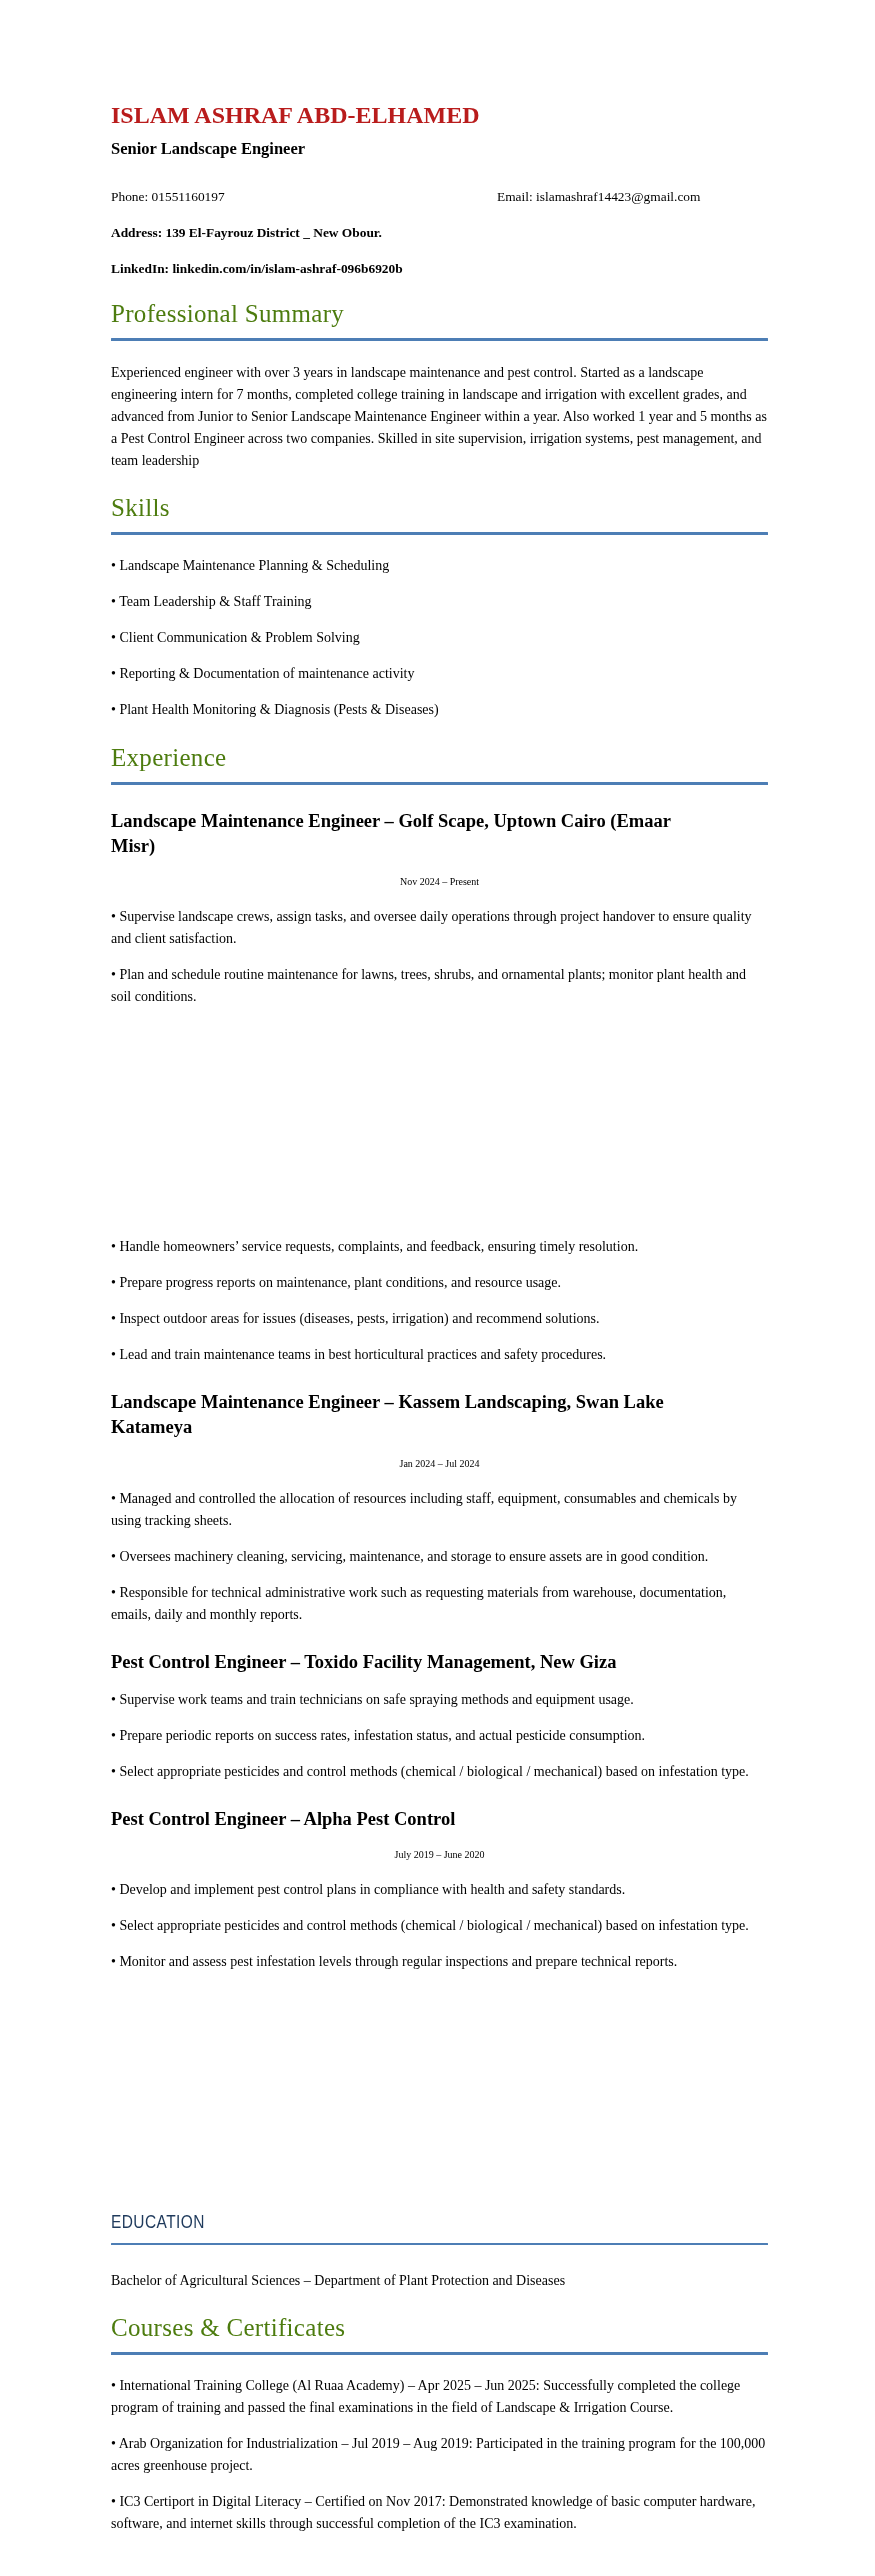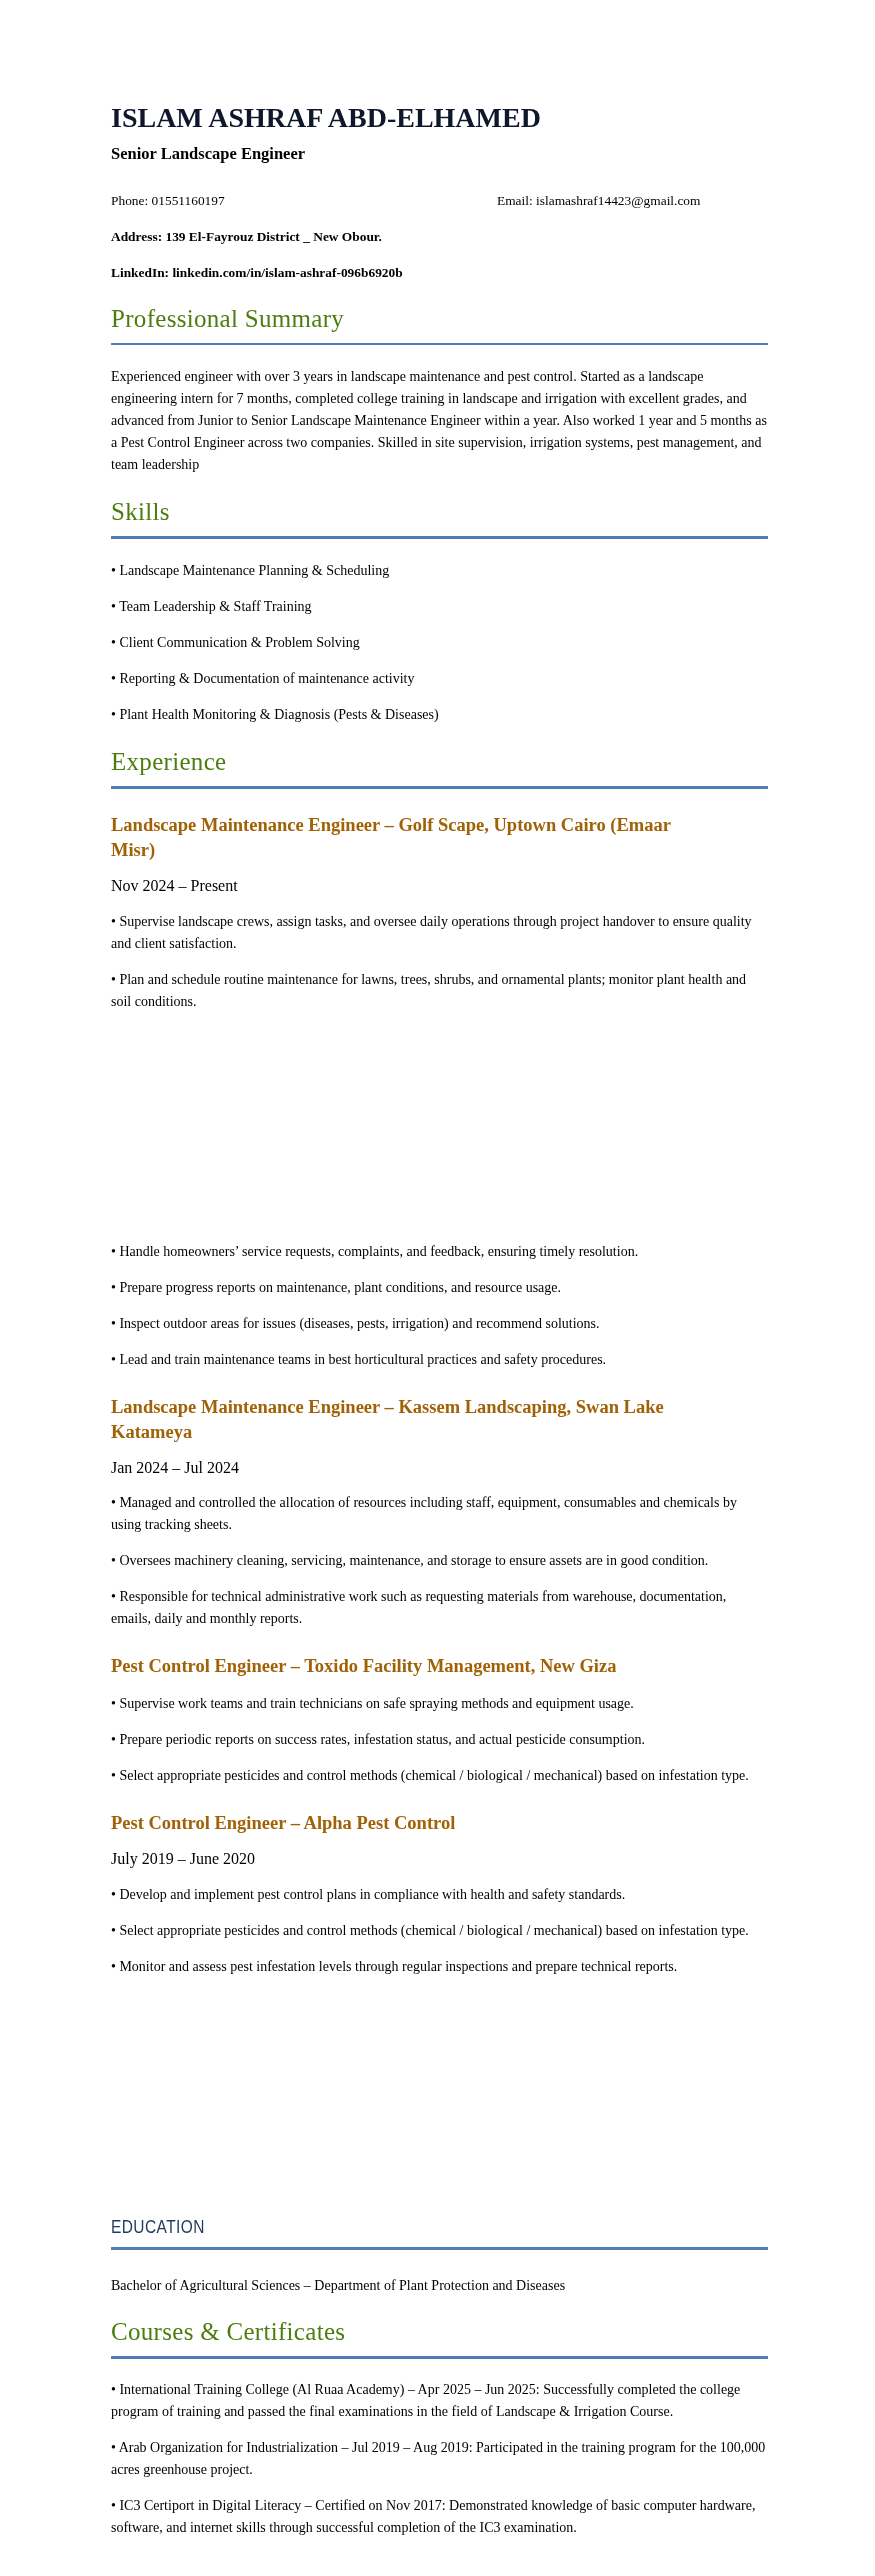--- a/index.html
+++ b/index.html
@@ -9,22 +9,22 @@
     font-family: "Liberation Serif", serif;
     color: #000000;
     -webkit-font-smoothing: antialiased;
   }
   .page {
     box-sizing: border-box;
     width: 876px; height: 3400px;
     padding: 103px 108px 0 111px;
   }
   .name {
-    font-size: 28px; font-weight: bold; line-height: 1.05;
-    letter-spacing: 0px; color: #0f172a;
+    font-size: 24px; font-weight: bold; line-height: 1.05;
+    letter-spacing: 0px; color: #b91c1c;
   }
   .headline {
     font-size: 16.5px; font-weight: bold; margin-top: 11.3px; line-height: 1.2;
   }
   .contact-row { display: flex; margin-top: 29px; font-size: 13.4px; line-height: 17.5px; }
   .contact-left { width: 386px; flex: 0 0 auto; }
   .contact-line { margin-top: 18.5px; font-size: 13.4px; line-height: 17.5px; font-weight: bold; }
   h2.section {
     font-size: 25px; font-weight: normal; color: #4d7c0f;
     margin: 20.6px 0 0 0; line-height: 1.25; letter-spacing: 0.3px;
@@ -37,23 +37,23 @@
   }
   .rule {
     height: 2.6px; background: #4d7eb5; border-radius: 0.5px;
     margin-top: 8.8px;
   }
   .body-text { font-size: 14px; line-height: 22px; margin: 20.6px 0 0 0; }
   p.li { font-size: 14px; line-height: 22px; margin: 8px 0 14px 0; }
   .list { margin-top: 20.6px; }
   .job-title {
     font-size: 18.5px; font-weight: bold; line-height: 25px;
-    margin: 24px 0 0 0; max-width: 592px; color: #a16207;
+    margin: 24px 0 0 0; max-width: 592px; color: #000000;
   }
-  .job-dates { font-size: 16px; line-height: 22px; margin: 12.4px 0 0 0; }
+  .job-dates { font-size: 10px; line-height: 22px; margin: 12.4px 0 0 0; text-align: center; }
   .job-bullets { margin-top: 13.4px; }
   .edu-lines { margin-top: 25px; font-size: 14px; line-height: 21px; }
   .page-gap-1 { height: 206px; }
   .page-gap-2 { height: 201px; }
 </style>
 </head>
 <body>
 
 <div class="page">
 

